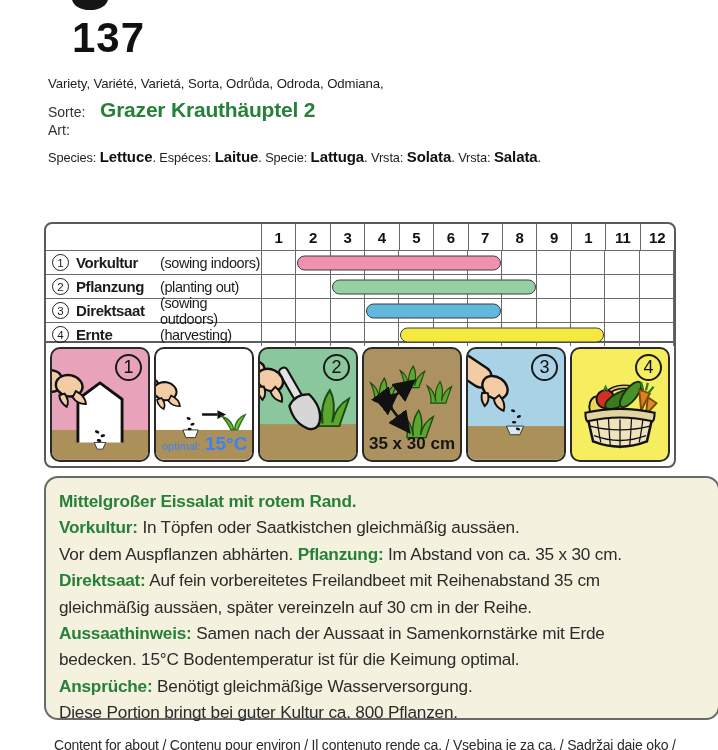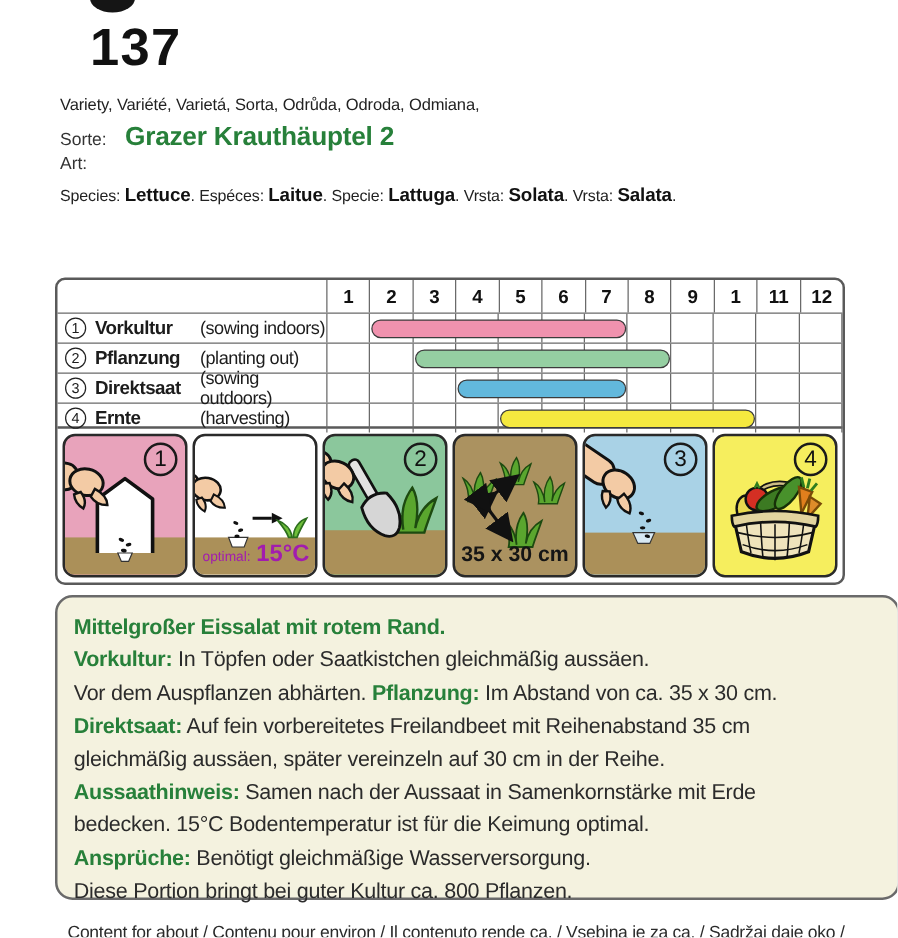--- a/index.html
+++ b/index.html
@@ -48,21 +48,21 @@
     display:flex; gap:4px; padding:4px; box-sizing:border-box; }
   .panel { flex:1; border:2px solid #2a2a2a; border-radius:10px; position:relative;
     overflow:hidden; box-sizing:border-box; }
   .panel svg { position:absolute; left:0; top:0; width:100%; height:100%; }
   .badge { position:absolute; top:5px; right:6px; width:27px; height:27px;
     border:2.5px solid #1a1a1a; border-radius:50%; display:flex; align-items:center;
     justify-content:center; font-size:18px; color:#111; box-sizing:border-box; }
   .p-pink { background:#e8a3bb; } .p-white { background:#ffffff; }
   .p-green { background:#8bc79c; } .p-brown { background:#ab9260; }
   .p-blue { background:#a9d2e6; } .p-yellow { background:#f6ee5e; }
-  .optimal-text { position:absolute; left:6px; bottom:5px; color:#a21caf; white-space:nowrap;text-align:right; }
+  .optimal-text { position:absolute; left:6px; bottom:5px; color:#3b82f6; white-space:nowrap;text-align:right; }
   .optimal-label { font-size:11px; }
   .optimal-value { font-size:19px; font-weight:bold; }
   .spacing-text { position:absolute; left:0; right:0; bottom:6px; text-align:center;
     font-weight:bold; font-size:17px; color:#151515; }
   
   .desc-box { position:absolute; left:44px; top:476px; width:676px; height:244px;
     background:#f4f2df; border:2px solid #6a6a6a; border-radius:14px;
     box-sizing:border-box; padding:10px 13px; }
   .desc-line { font-size:17.2px; line-height:26.4px; color:#2b2b2b;
     white-space:nowrap; letter-spacing:-0.2px; }

